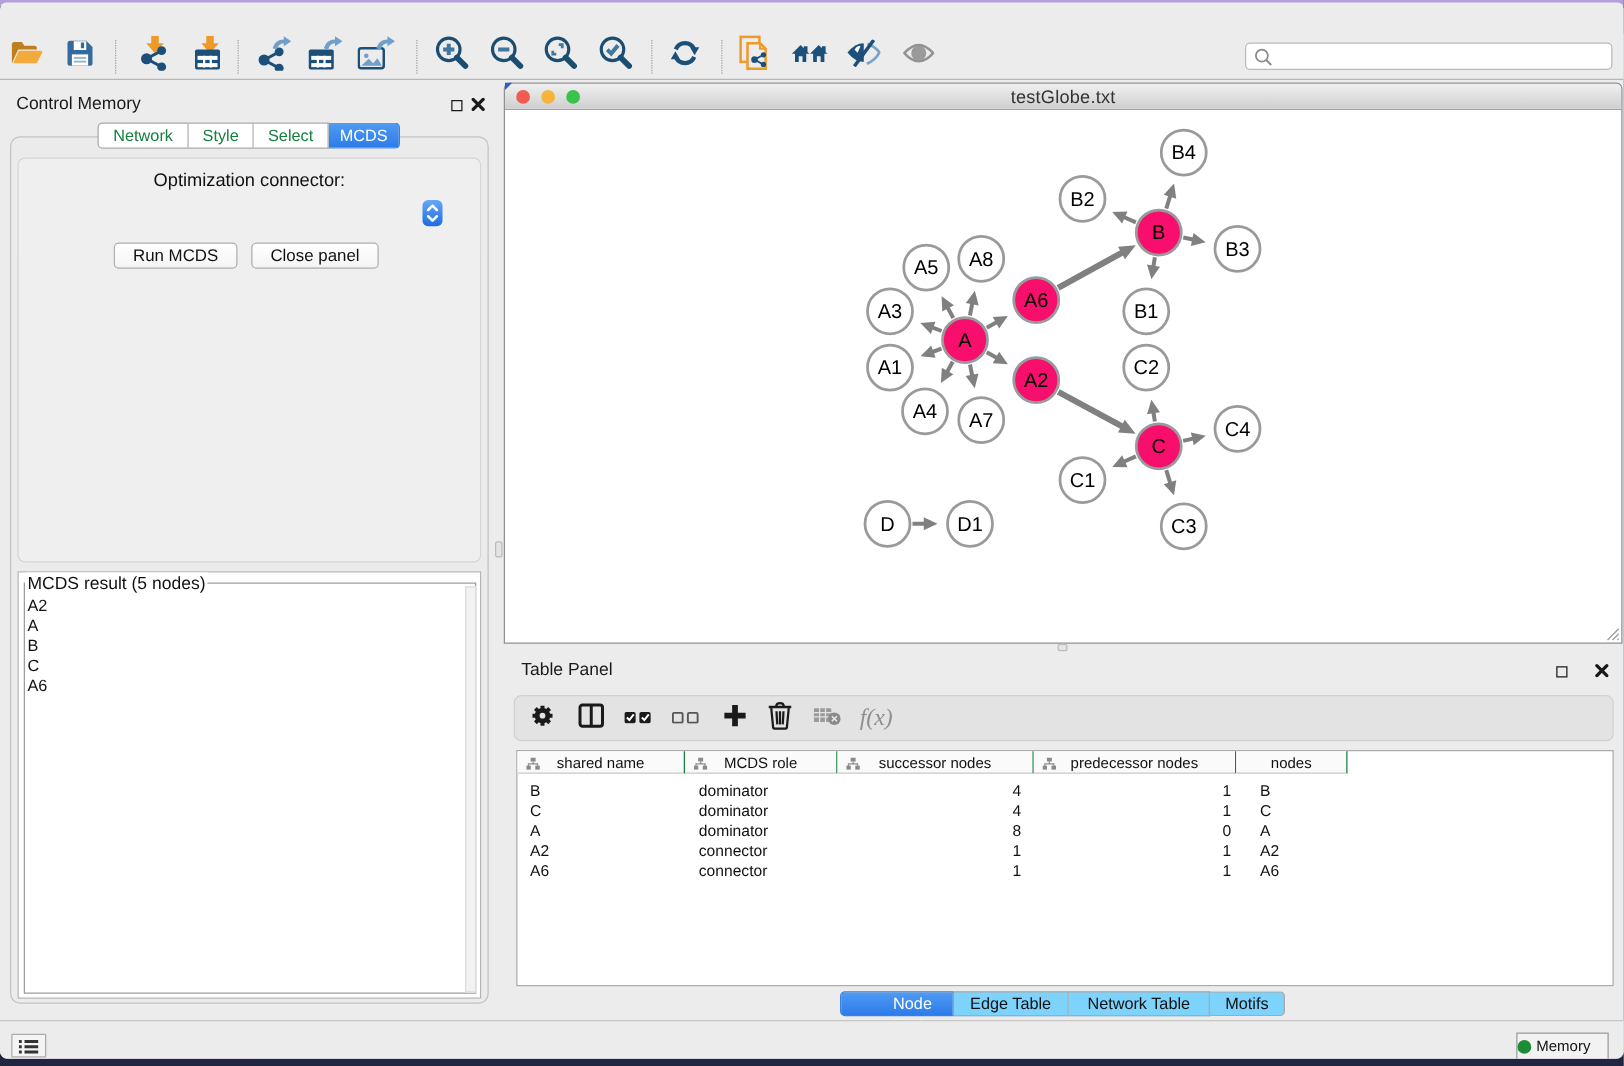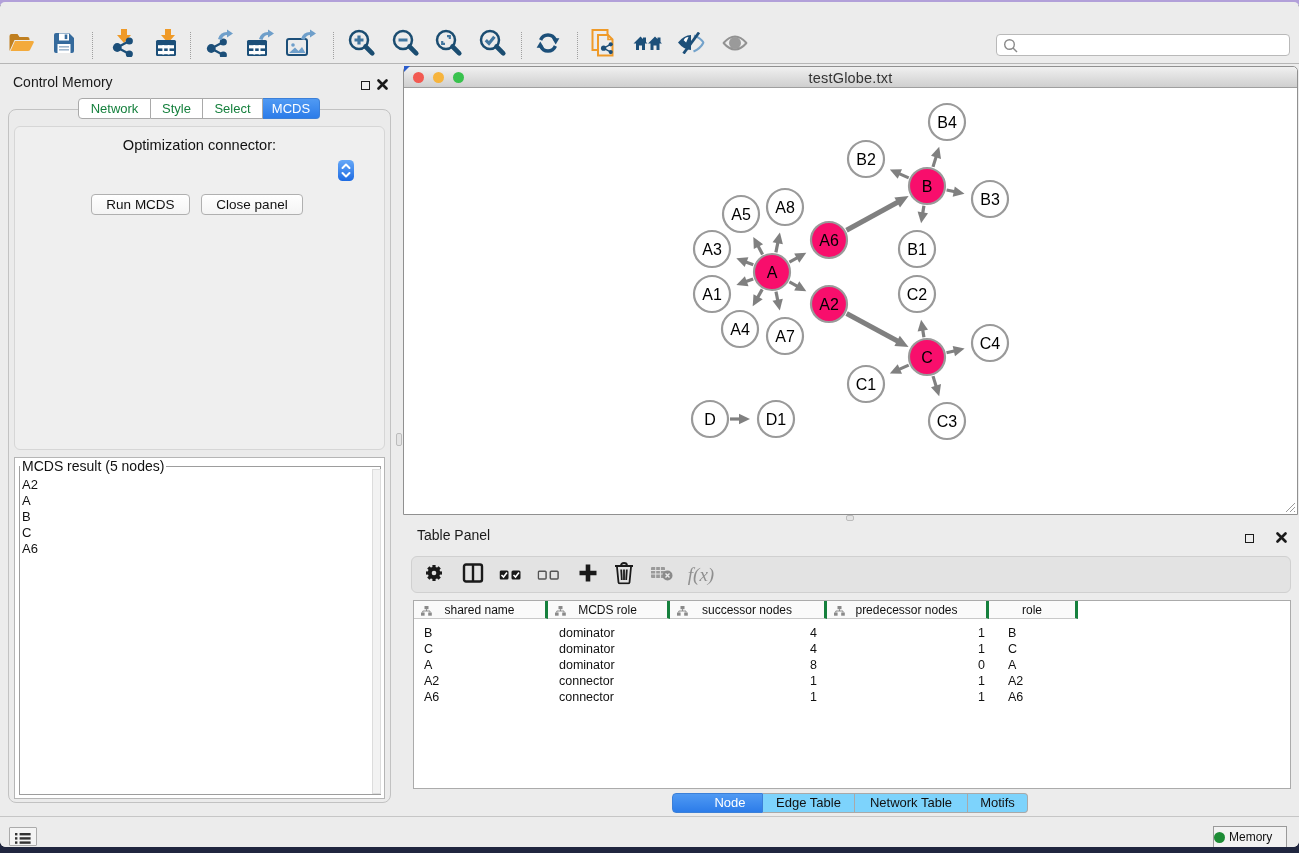--- a/index.html
+++ b/index.html
@@ -60,21 +60,21 @@
 #nettitle .tl { top:5px; width:11px; height:11px; }
 #netname { width:100%; text-align:center; top:3px; font-size:14.5px; letter-spacing:0.2px; color:#333; }
 
 
 #tphead { left:417px; top:525px; }
 #ttool { left:411px; top:554px; width:880px; height:37px; background:#e3e3e3;
   border:1px solid #d0d0d0; border-radius:6px; }
 .tti { position:absolute; top:50%; transform:translate(-50%,-50%); }
 #fx { font-family:"Liberation Serif",serif; font-style:italic; font-size:19px; color:#8f8f8f; }
 #ttable { left:413px; top:598px; width:878px; height:189px; background:#fff; border:1px solid #ababab; }
-.hcell { position:absolute; top:0; height:18px; background:#fafafa; border-right:3px solid #15803d;
+.hcell { position:absolute; top:0; height:18px; background:#fafafa; border-right:1px solid #15803d;
   border-bottom:1px solid #c9c9c9; font-size:12px; color:#111; text-align:center; line-height:18px; }
 .hcell svg { position:absolute; left:7px; top:5px; }
 .tcell { position:absolute; font-size:12.5px; color:#111; height:16px; line-height:16px; }
 .btab { position:absolute; top:791px; height:20px; background:#7dd3fc; border:1px solid #a9a9a9;
   font-size:13px; color:#111; text-align:center; line-height:18px; }
 
 .btab.tabsel { background:linear-gradient(#509af3,#2c7ce9); color:#fff; border-color:#3c80d8; }
 </style></head><body>
 <div id="topstrip"></div>
 <div id="app">
@@ -444,21 +444,21 @@
 <path d="M5.5 3.2 V5 M1.8 6.5 V5 H9 V6.5" stroke="#8a8a8a" stroke-width="1" fill="none"></path>
         </svg>successor nodes</div>
     <div class="hcell" style="left:413px; width:162px;"><svg width="11" height="10" viewBox="0 0 11 10">
           <g fill="#8a8a8a">
 <rect x="3.5" y="0" width="4" height="3.2"></rect>
             <rect x="0" y="6.5" width="3.6" height="3.2"></rect>
             <rect x="7.2" y="6.5" width="3.6" height="3.2"></rect>
           </g>
 <path d="M5.5 3.2 V5 M1.8 6.5 V5 H9 V6.5" stroke="#8a8a8a" stroke-width="1" fill="none"></path>
         </svg>predecessor nodes</div>
-    <div class="hcell" style="left:575px; width:89px;">role</div>
+    <div class="hcell" style="left:575px; width:89px;">nodes</div>
       <div class="tcell" style="left:10px; top:24px;">B</div>
       <div class="tcell" style="left:145px; top:24px;">dominator</div>
       <div class="tcell" style="left:300px; top:24px; width:103px; text-align:right;">4</div>
       <div class="tcell" style="left:450px; top:24px; width:121px; text-align:right;">1</div>
       <div class="tcell" style="left:594px; top:24px;">B</div>
       <div class="tcell" style="left:10px; top:40px;">C</div>
       <div class="tcell" style="left:145px; top:40px;">dominator</div>
       <div class="tcell" style="left:300px; top:40px; width:103px; text-align:right;">4</div>
       <div class="tcell" style="left:450px; top:40px; width:121px; text-align:right;">1</div>
       <div class="tcell" style="left:594px; top:40px;">C</div>

